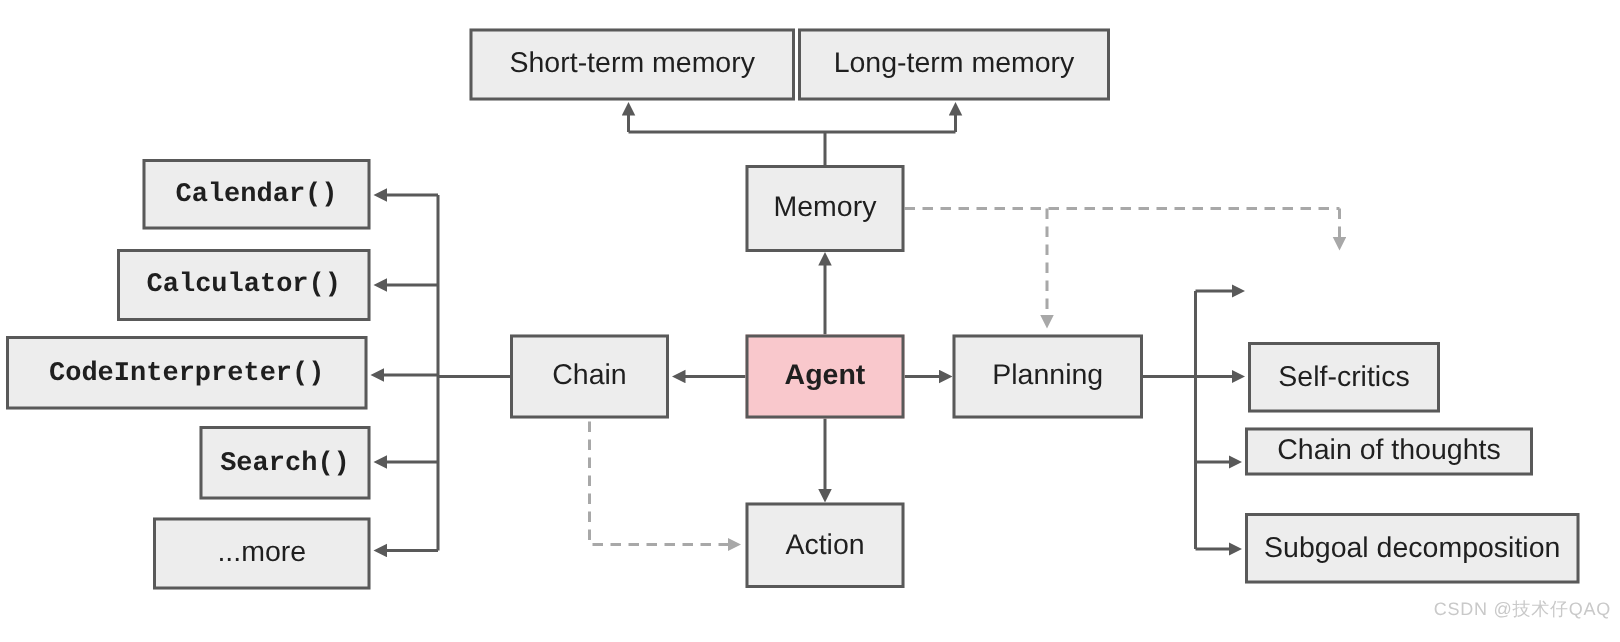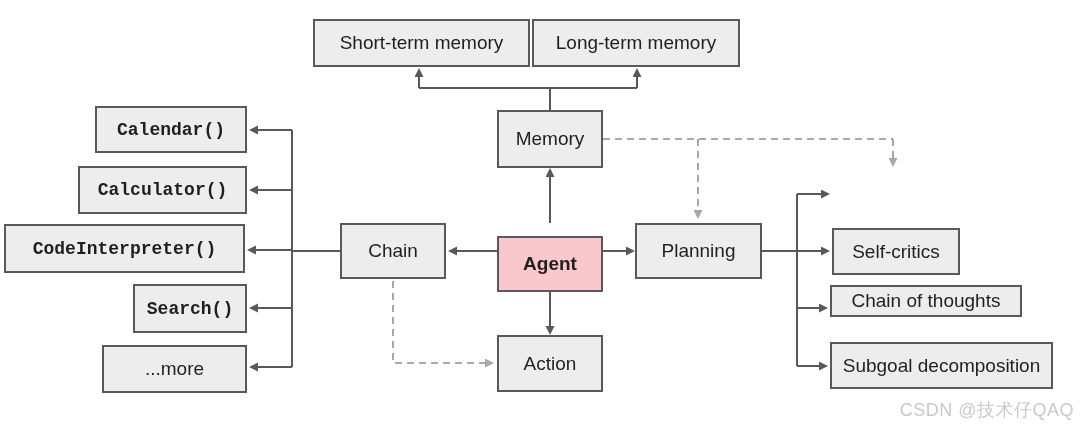--- a/index.html
+++ b/index.html
@@ -24,26 +24,25 @@
   }
   .node.mono{
     font-family:"Liberation Mono","DejaVu Sans Mono",monospace;
     font-weight:bold;
     font-size:18px;
     letter-spacing:0px;
   }
   .node.agent{
     background:#f9c8cc;
     font-weight:bold;
-    margin-top:13px;
   }
   #watermark{
     position:absolute;
     right:6px;top:398px;
-    font-size:18px;
+    font-size:12px;
     color:#c9c9c9;
     letter-spacing:0.5px;
     z-index:3;
   }
 </style>
 </head>
 <body>
 
 <div id="canvas">
 

